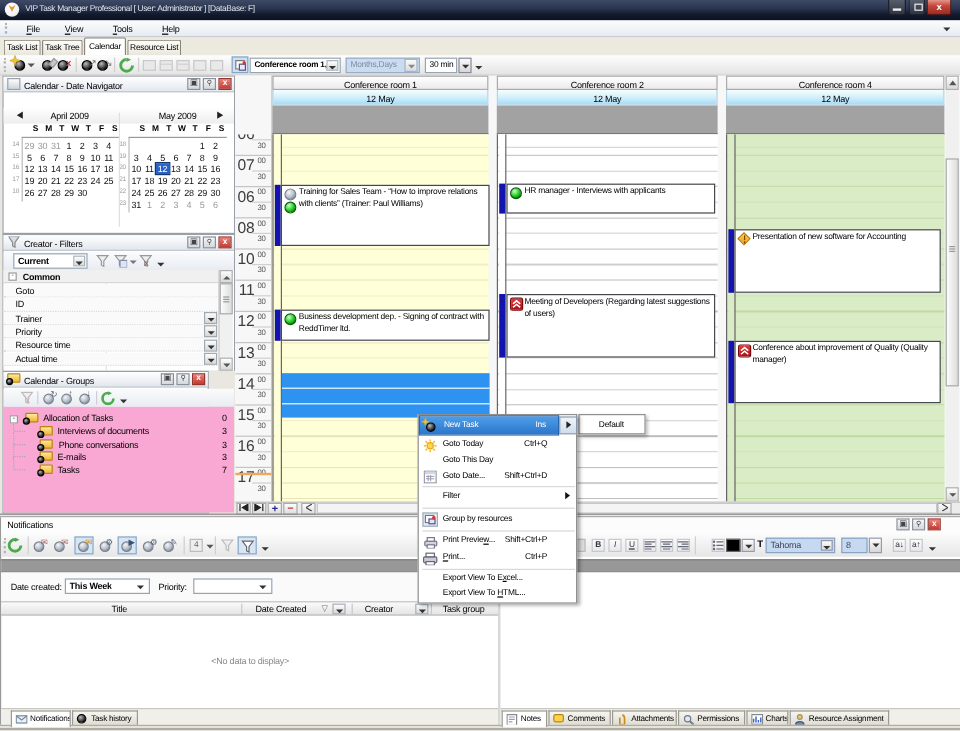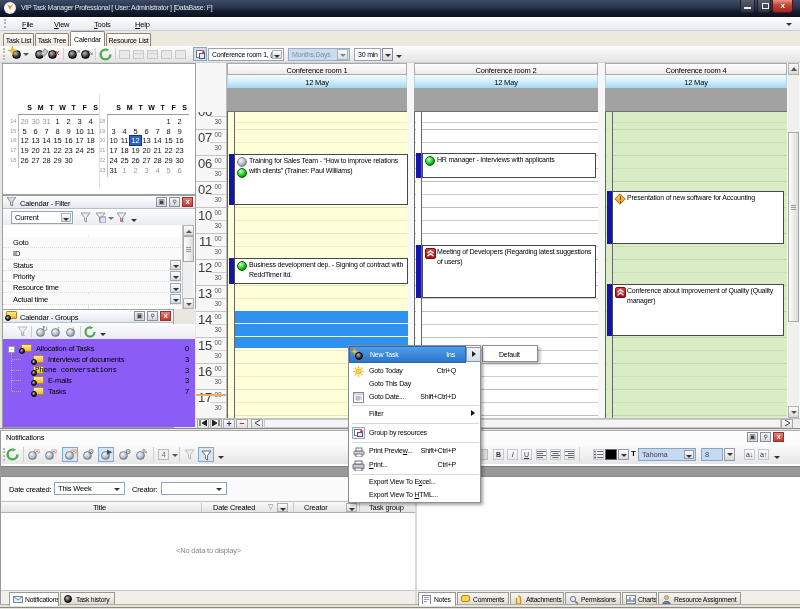--- a/index.html
+++ b/index.html
@@ -12,21 +12,21 @@
 .cap{position:absolute;left:0;right:0;height:13px;background:linear-gradient(#ffffff,#e2e7ee);border-bottom:1px solid #b9bfc9;}
 .cap .t{position:absolute;left:17px;top:3px;font-size:7.5px;color:#000;}
 .capbtns{position:absolute;top:1px;right:2px;display:flex;gap:2px;}
 .cb{width:11px;height:10px;border:1px solid #8a8f98;background:linear-gradient(#f4f5f7,#d4d8de);font-size:7px;line-height:8px;text-align:center;color:#444;}
 .cbx{background:linear-gradient(#ee8078,#c03a30);border-color:#93352d;color:#fff;font-weight:bold;}
 
 .orb{position:absolute;border-radius:50%;background:radial-gradient(circle at 35% 30%,#c9ffc9,#33d433 45%,#0a9a0a 72%,#056505);border:1px solid #0a5d0a;}
 .orbg{position:absolute;border-radius:50%;background:radial-gradient(circle at 35% 30%,#f5f5f5,#b9c2cf 50%,#7e8899 80%);border:1px solid #7b828e;}
 .orbk{position:absolute;border-radius:50%;background:radial-gradient(circle at 35% 30%,#bbb,#555 45%,#111 75%);border:1px solid #000;}
 .redchev{position:absolute;width:11px;height:11px;border-radius:2px;background:linear-gradient(#e23b3b,#a80f14);border:1px solid #7d0a0e;}
-.combo{position:absolute;background:#fff;border:1px solid #97a5b3;}
+.combo{position:absolute;background:#fff;border:1px solid #97a5b3;font-weight:bold;}
 .combo .tx{position:absolute;left:3px;top:1px;white-space:nowrap;overflow:hidden;}
 .cbtn{position:absolute;top:1px;right:1px;bottom:1px;width:10px;background:linear-gradient(#fdfdfd,#d8d8d8);border:1px solid #aab4bd;text-align:center;color:#333;}
 .arr{display:inline-block;width:0;height:0;}
 .dn{border-left:3px solid transparent;border-right:3px solid transparent;border-top:3px solid #333;}
 .sep{position:absolute;top:2px;bottom:2px;width:1px;background:#cfcfcf;}
 
 .btab{position:absolute;top:1px;height:13px;border:1px solid #9a9a92;border-bottom:none;background:linear-gradient(#f6f5f1,#dddad0);font-size:6.8px;letter-spacing:-0.2px;padding:3px 2px 0 15px;white-space:nowrap;overflow:hidden;}
 .btab.act{background:#fff;height:14px;z-index:2;}
 .ticon{position:absolute;left:3px;top:2px;width:10px;height:9px;}
 </style></head>
@@ -102,20 +102,35 @@
       <span class="cbtn"><span class="arr dn" style="margin-top:4px;"></span></span>
     </div>
  <div class="ab" style="left:288px;top:2px;width:62px;height:13px;background:#ccdcf0;border:1px solid #98aec8;color:#7d8da0;padding:2px 0 0 3px;font-size:7px;">Months,Days</div>
  <div class="ab" style="left:337px;top:3px;width:11px;height:11px;background:linear-gradient(#fafafa,#dcdcdc);border:1px solid #a8b4c0;text-align:center;"><span class="arr dn" style="margin-top:4px;border-top-color:#889;"></span></div>
  <div class="ab" style="left:354px;top:2px;width:27px;height:13px;background:#fff;border:1px solid #97a5b3;padding:2px 0 0 3px;font-size:7px;">30 min</div>
  <div class="ab" style="left:382px;top:2px;width:11px;height:13px;background:linear-gradient(#fafafa,#d8d8d8);border:1px solid #889;text-align:center;"><span class="arr dn" style="margin-top:5px;"></span></div>
  <span class="arr dn ab" style="left:396px;top:9px;border-top-color:#333;"></span>
 </div>
 
 <div class="ab" id="datenav" style="left:2px;top:63px;width:194px;height:132px;background:#fff;border:1px solid #9aa0a8;">
+ <div class="cap">
+      <div class="ab" style="left:3px;top:1px;width:11px;height:10px;background:linear-gradient(#fdfdfd,#cfd4da);border:1px solid #9aa0a8;"></div>
+      <span class="t">Calendar - Date Navigator</span>
+  <div class="capbtns">
+        <span class="cb">▣</span>
+        <span class="cb" style="font-size:6px;line-height:9px;">⚲</span>
+        <span class="cb cbx">x</span>
+      </div>
+ </div>
+ <div class="ab" style="left:0;top:26px;width:192px;height:13px;background:linear-gradient(#fff,#ededed);">
+  <span class="ab" style="left:11px;top:3px;width:0;height:0;border-top:3.5px solid transparent;border-bottom:3.5px solid transparent;border-right:5px solid #222;"></span>
+  <div class="ab tc" style="left:20px;top:2px;width:70px;">April 2009</div>
+  <div class="ab tc" style="left:110px;top:2px;width:70px;">May 2009</div>
+  <span class="ab" style="right:9px;top:3px;width:0;height:0;border-top:3.5px solid transparent;border-bottom:3.5px solid transparent;border-left:5px solid #222;"></span>
+ </div>
  <div id="cal1" class="ab" style="left:21px;top:40px;width:81px;height:90px;">
       <div class="ab tc" style="left:0px;top:0;width:11px;font-weight:bold;font-size:7px;">S</div>
       <div class="ab tc" style="left:11px;top:0;width:11px;font-weight:bold;font-size:7px;">M</div>
       <div class="ab tc" style="left:22px;top:0;width:11px;font-weight:bold;font-size:7px;">T</div>
       <div class="ab tc" style="left:33px;top:0;width:11px;font-weight:bold;font-size:7px;">W</div>
       <div class="ab tc" style="left:44px;top:0;width:11px;font-weight:bold;font-size:7px;">T</div>
       <div class="ab tc" style="left:55px;top:0;width:11px;font-weight:bold;font-size:7px;">F</div>
       <div class="ab tc" style="left:66px;top:0;width:11px;font-weight:bold;font-size:7px;">S</div>
       <div class="hline" style="left:-6px;top:10px;width:82px;background:#999;"></div>
       <div class="vline" style="left:-6px;top:11px;height:52.5px;background:#bbb;"></div>
@@ -213,21 +228,21 @@
       <div class="ab tc" style="left:61px;top:61.5px;width:11px;font-size:7.5px;color:#999;">6</div>
     </div>
  <div class="vline" style="left:96px;top:30px;height:95px;background:#e0e0e0;"></div>
 </div>
 
 <div class="ab" id="filters" style="left:2px;top:195px;width:194px;height:114px;background:#fff;border:1px solid #9aa0a8;">
  <div class="cap">
       <svg class="ab" style="left:4px;top:1px" width="10" height="10">
         <path d="M0 0 L9 0 L5.5 5 L5.5 9 L3.5 8 L3.5 5 Z" fill="#d8dce4" stroke="#888"></path>
       </svg>
-      <span class="t">Calendar - Filter</span>
+      <span class="t">Creator - Filters</span>
   <div class="capbtns">
         <span class="cb">▣</span>
         <span class="cb" style="font-size:6px;line-height:9px;">⚲</span>
         <span class="cb cbx">x</span>
       </div>
  </div>
  <div class="ab" style="left:0;top:14px;width:192px;height:15px;background:linear-gradient(#fafbfc,#e8ecf2);">
   <div class="combo" style="left:8px;top:1px;width:62px;height:13px;">
         <span class="tx">Current</span>
         <span class="cbtn"><span class="arr dn" style="margin-top:4px;"></span></span>
@@ -240,27 +255,31 @@
         <rect x="5" y="5" width="6" height="6" fill="#dce6f2" stroke="#88a"></rect>
       </svg>
   <span class="arr dn ab" style="left:105px;top:7px;border-top-color:#777;"></span>
   <svg class="ab" style="left:113px;top:2px" width="11" height="11">
         <path d="M1 1 L10 1 L6.5 5.5 L6.5 10 L4.5 9 L4.5 5.5 Z" fill="#eee" stroke="#999"></path>
         <text x="4" y="10" font-size="8" fill="#b44">x</text>
       </svg>
   <span class="arr dn ab" style="left:128px;top:9px;border-top-color:#333;"></span>
  </div>
  <div class="ab" id="fgrid" style="left:0;top:29px;width:192px;height:84px;background:#fff;">
+  <div class="ab" style="left:0;top:0;width:180px;height:11px;background:#f0f0f0;border-bottom:1px solid #d8d8d8;">
+        <span class="ab" style="left:4px;top:2px;width:7px;height:7px;border:1px solid #999;background:#fff;font-size:6px;line-height:5px;text-align:center;color:#555;">-</span>
+        <b class="ab" style="left:16px;top:1px;">Common</b>
+      </div>
   <div class="ab" style="left:85px;top:11px;width:1px;height:73px;background:#e0e0e0;"></div>
  <div class="ab" style="left:0;top:12px;width:180px;height:11.3px;border-bottom:1px dotted #dcdcdc;background:#fafafa;"></div>
       <div class="ab" style="left:10px;top:13px;">Goto</div>
       <div class="ab" style="left:0;top:23.3px;width:180px;height:11.3px;border-bottom:1px dotted #dcdcdc;background:#fafafa;"></div>
       <div class="ab" style="left:10px;top:24.3px;">ID</div>
       <div class="ab" style="left:0;top:34.6px;width:180px;height:11.3px;border-bottom:1px dotted #dcdcdc;background:#fafafa;"></div>
-      <div class="ab" style="left:10px;top:35.6px;">Status</div>
+      <div class="ab" style="left:10px;top:35.6px;">Trainer</div>
       <div class="ab" style="left:167px;top:35.1px;width:11px;height:10px;background:linear-gradient(#fdfdfd,#d8d8d8);border:1px solid #a0a8b0;text-align:center;"><span class="arr dn" style="margin-top:3px;"></span></div>
       <div class="ab" style="left:0;top:45.900000000000006px;width:180px;height:11.3px;border-bottom:1px dotted #dcdcdc;background:#fafafa;"></div>
       <div class="ab" style="left:10px;top:46.900000000000006px;">Priority</div>
       <div class="ab" style="left:167px;top:46.400000000000006px;width:11px;height:10px;background:linear-gradient(#fdfdfd,#d8d8d8);border:1px solid #a0a8b0;text-align:center;"><span class="arr dn" style="margin-top:3px;"></span></div>
       <div class="ab" style="left:0;top:57.2px;width:180px;height:11.3px;border-bottom:1px dotted #dcdcdc;background:#fafafa;"></div>
       <div class="ab" style="left:10px;top:58.2px;">Resource time</div>
       <div class="ab" style="left:167px;top:57.7px;width:11px;height:10px;background:linear-gradient(#fdfdfd,#d8d8d8);border:1px solid #a0a8b0;text-align:center;"><span class="arr dn" style="margin-top:3px;"></span></div>
       <div class="ab" style="left:0;top:68.5px;width:180px;height:11.3px;border-bottom:1px dotted #dcdcdc;background:#fafafa;"></div>
       <div class="ab" style="left:10px;top:69.5px;">Actual time</div>
       <div class="ab" style="left:167px;top:69px;width:11px;height:10px;background:linear-gradient(#fdfdfd,#d8d8d8);border:1px solid #a0a8b0;text-align:center;"><span class="arr dn" style="margin-top:3px;"></span></div>
@@ -299,37 +318,37 @@
       <div class="ab" style="left:54px;top:1px;font-size:7px;color:#567;">↑</div>
   <div class="orbg" style="left:63px;top:4px;width:9px;height:9px;"></div>
       <div class="ab" style="left:69px;top:1px;font-size:7px;color:#567;">↓</div>
   <div class="sep" style="left:77px;"></div>
   <svg class="ab" style="left:81px;top:2px;" width="12" height="12" viewBox="0 0 13 13">
         <path d="M6.5 1.6 A4.9 4.9 0 1 0 11.4 6.5" fill="none" stroke="#4cab4c" stroke-width="2.4"></path>
         <path d="M6.5 0 L10.2 1.8 L6.5 3.6 Z" fill="#4cab4c"></path>
       </svg>
   <span class="arr dn ab" style="left:97px;top:9px;border-top-color:#333;"></span>
  </div>
- <div class="ab" id="gtree" style="left:0;top:29px;width:192px;height:88px;background:#8b5cf6;">
+ <div class="ab" id="gtree" style="left:0;top:29px;width:192px;height:88px;background:#f9a8d4;">
       <div class="ab" style="left:5px;top:7px;width:7px;height:7px;border:1px solid #999;background:#fff;font-size:6px;line-height:5px;text-align:center;color:#555;">-</div>
       <div class="ab" style="left:18px;top:5px;width:11px;height:8px;background:linear-gradient(#ffe9a0,#f0b830);border:1px solid #b8860b;border-radius:1px;"></div>
       <div class="orbk" style="left:16px;top:9px;width:6px;height:6px;"></div>
       <div class="ab" style="left:33px;top:5px;">Allocation of Tasks</div>
       <div class="ab" style="left:182px;top:5px;">0</div>
       <div class="vline" style="left:8px;top:14px;height:6px;border-left:1px dotted #aaa;width:0;"></div>
       <div class="hline" style="left:9px;top:20px;width:9px;border-top:1px dotted #aaa;height:0;"></div>
       <div class="ab" style="left:30px;top:16px;width:11px;height:8px;background:linear-gradient(#ffe9a0,#f0b830);border:1px solid #b8860b;border-radius:1px;"></div>
       <div class="orbk" style="left:28px;top:20px;width:6px;height:6px;"></div>
       <div class="ab" style="left:45px;top:16px;">Interviews of documents</div>
       <div class="ab" style="left:182px;top:16px;">3</div>
       <div class="vline" style="left:8px;top:20.6px;height:10.6px;border-left:1px dotted #aaa;width:0;"></div>
       <div class="hline" style="left:9px;top:30.6px;width:9px;border-top:1px dotted #aaa;height:0;"></div>
       <div class="ab" style="left:30px;top:26.6px;width:11px;height:8px;background:linear-gradient(#ffe9a0,#f0b830);border:1px solid #b8860b;border-radius:1px;"></div>
       <div class="orbk" style="left:28px;top:30.6px;width:6px;height:6px;"></div>
-      <div class="ab" style="left:32px;top:26.6px;font-family:Liberation Mono, monospace;">Phone conversations</div>
+      <div class="ab" style="left:46px;top:26.6px;">Phone conversations</div>
       <div class="ab" style="left:182px;top:26.6px;">3</div>
       <div class="vline" style="left:8px;top:31.200000000000003px;height:10.6px;border-left:1px dotted #aaa;width:0;"></div>
       <div class="hline" style="left:9px;top:41.2px;width:9px;border-top:1px dotted #aaa;height:0;"></div>
       <div class="ab" style="left:30px;top:37.2px;width:11px;height:8px;background:linear-gradient(#ffe9a0,#f0b830);border:1px solid #b8860b;border-radius:1px;"></div>
       <div class="orbk" style="left:28px;top:41.2px;width:6px;height:6px;"></div>
       <div class="ab" style="left:45px;top:37.2px;">E-mails</div>
       <div class="ab" style="left:182px;top:37.2px;">3</div>
       <div class="vline" style="left:8px;top:41.8px;height:10.6px;border-left:1px dotted #aaa;width:0;"></div>
       <div class="hline" style="left:9px;top:51.8px;width:9px;border-top:1px dotted #aaa;height:0;"></div>
       <div class="ab" style="left:30px;top:47.8px;width:11px;height:8px;background:linear-gradient(#ffe9a0,#f0b830);border:1px solid #b8860b;border-radius:1px;"></div>
@@ -351,21 +370,21 @@
       <div class="ab" style="left:0px;top:67px;width:16px;text-align:right;font-size:13px;color:#3c3c3c;font-family:'Liberation Sans';">07</div>
       <div class="ab" style="left:17px;top:68px;width:10px;text-align:center;font-size:6.5px;color:#555;">00</div>
       <div class="hline" style="left:14px;top:79px;width:17px;background:#d0d0d0;"></div>
       <div class="ab" style="left:17px;top:81px;width:10px;text-align:center;font-size:6.5px;color:#555;">30</div>
       <div class="hline" style="left:0;top:92px;width:31px;background:#c4c4c4;"></div>
       <div class="ab" style="left:0px;top:93px;width:16px;text-align:right;font-size:13px;color:#3c3c3c;font-family:'Liberation Sans';">06</div>
       <div class="ab" style="left:17px;top:94px;width:10px;text-align:center;font-size:6.5px;color:#555;">00</div>
       <div class="hline" style="left:14px;top:105px;width:17px;background:#d0d0d0;"></div>
       <div class="ab" style="left:17px;top:107px;width:10px;text-align:center;font-size:6.5px;color:#555;">30</div>
       <div class="hline" style="left:0;top:118px;width:31px;background:#c4c4c4;"></div>
-      <div class="ab" style="left:0px;top:119px;width:16px;text-align:right;font-size:13px;color:#3c3c3c;font-family:'Liberation Sans';">02</div>
+      <div class="ab" style="left:0px;top:119px;width:16px;text-align:right;font-size:13px;color:#3c3c3c;font-family:'Liberation Sans';">08</div>
       <div class="ab" style="left:17px;top:120px;width:10px;text-align:center;font-size:6.5px;color:#555;">00</div>
       <div class="hline" style="left:14px;top:131px;width:17px;background:#d0d0d0;"></div>
       <div class="ab" style="left:17px;top:133px;width:10px;text-align:center;font-size:6.5px;color:#555;">30</div>
       <div class="hline" style="left:0;top:144px;width:31px;background:#c4c4c4;"></div>
       <div class="ab" style="left:0px;top:145px;width:16px;text-align:right;font-size:13px;color:#3c3c3c;font-family:'Liberation Sans';">10</div>
       <div class="ab" style="left:17px;top:146px;width:10px;text-align:center;font-size:6.5px;color:#555;">00</div>
       <div class="hline" style="left:14px;top:157px;width:17px;background:#d0d0d0;"></div>
       <div class="ab" style="left:17px;top:159px;width:10px;text-align:center;font-size:6.5px;color:#555;">30</div>
       <div class="hline" style="left:0;top:170px;width:31px;background:#c4c4c4;"></div>
       <div class="ab" style="left:0px;top:171px;width:16px;text-align:right;font-size:13px;color:#3c3c3c;font-family:'Liberation Sans';">11</div>
@@ -533,21 +552,21 @@
       </div>
   <span class="arr dn ab" style="left:217px;top:11px;border-top-color:#333;"></span>
  </div>
  <div class="ab" style="left:0;top:35px;width:415px;height:11px;background:#989898;border-top:1px solid #7e7e7e;border-bottom:1px solid #8a8a8a;"></div>
  <div class="ab" style="left:0;top:46px;width:415px;height:24px;background:#fafafa;">
   <span class="ab" style="left:8px;top:8px;">Date created:</span>
   <div class="combo" style="left:53px;top:5px;width:71px;height:13px;">
         <span class="tx">This Week</span>
         <span class="arr dn ab" style="right:4px;top:5px;"></span>
       </div>
-  <span class="ab" style="left:131px;top:8px;">Creator:</span>
+  <span class="ab" style="left:131px;top:8px;">Priority:</span>
   <div class="combo" style="left:160px;top:5px;width:66px;height:13px;">
         <span class="arr dn ab" style="right:4px;top:5px;"></span>
       </div>
  </div>
  <div class="ab tc" style="left:0;top:115px;width:415px;color:#888;">&lt;No data to display&gt;</div>
  <div class="ab" style="left:0;top:70px;width:415px;height:12px;background:linear-gradient(#fafafa,#e4e4e4);border-top:1px solid #c0c0c0;border-bottom:1px solid #b0b0b0;">
   <span class="ab" style="left:92px;top:1px;">Title</span>
   <div class="vline" style="left:200px;top:1px;height:9px;background:#c8c8c8;"></div>
   <span class="ab" style="left:212px;top:1px;">Date Created</span>
   <span class="ab" style="left:267px;top:1px;color:#777;font-size:7px;">▽</span>

